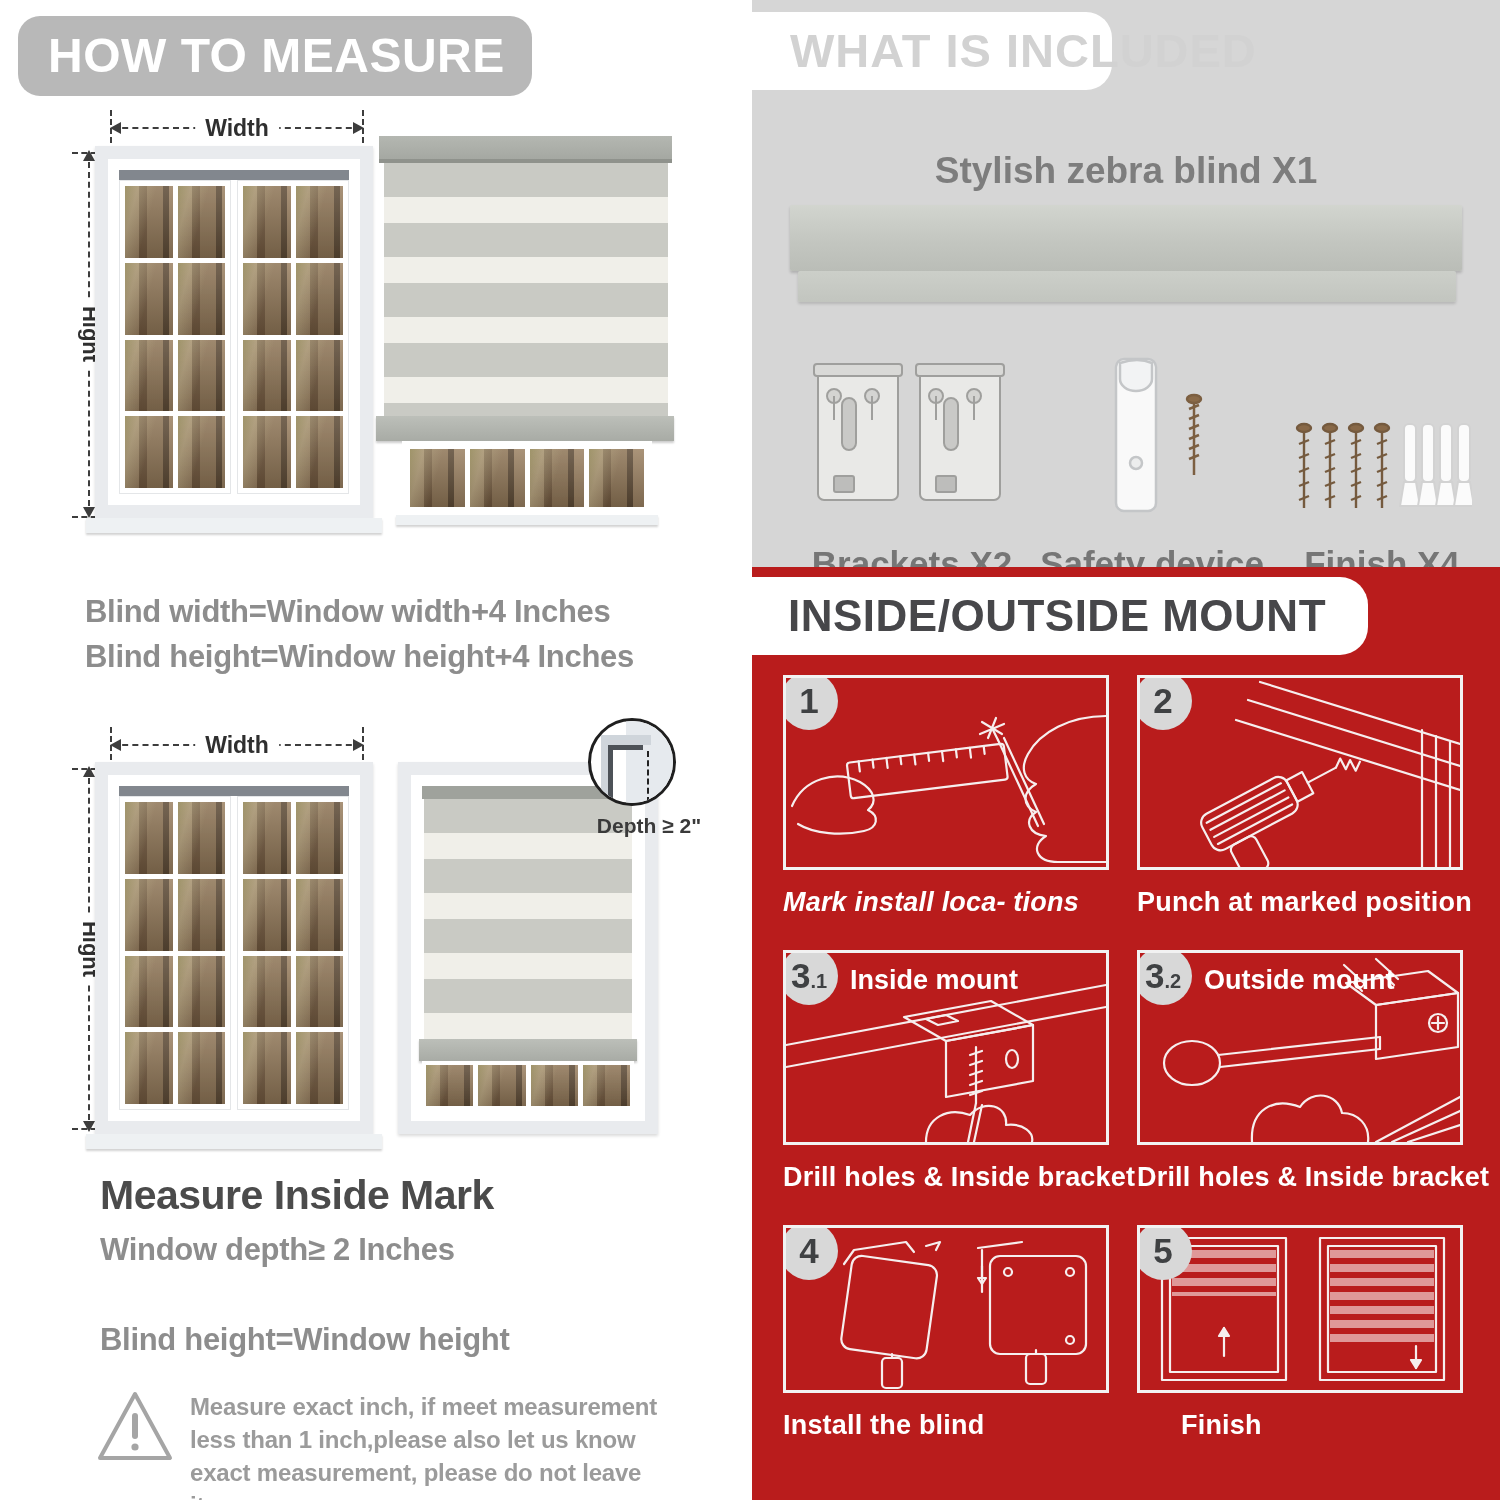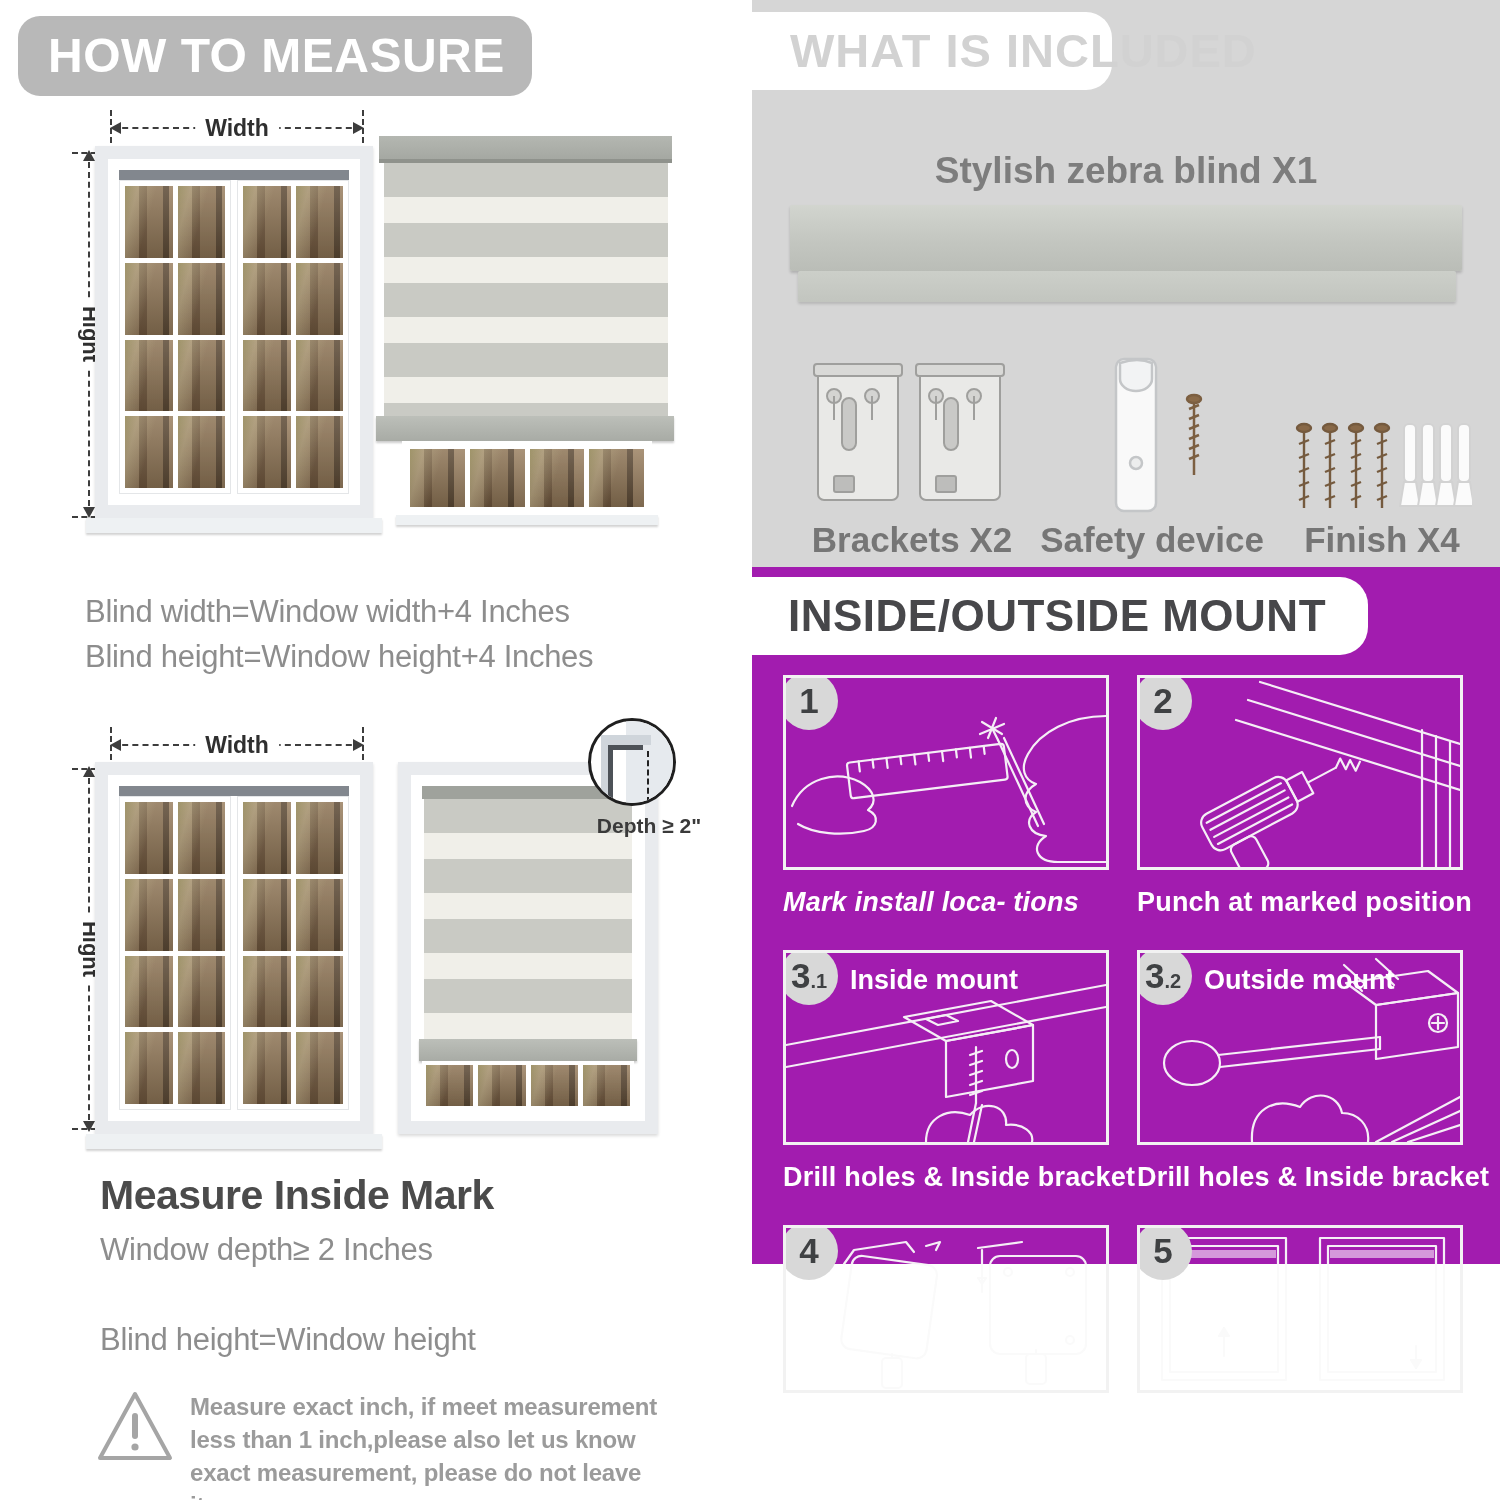--- a/index.html
+++ b/index.html
@@ -44,21 +44,21 @@
     background-color:#8a7154;}
   .sill{background:#eef1f3;box-shadow:0 2px 2px rgba(0,0,0,.18);}
 
   .b-toprail{background:linear-gradient(180deg,#b4b7b1,#a5a8a2);border-bottom:4px solid #8f928c;box-sizing:border-box;}
   .b-fabric{background:repeating-linear-gradient(180deg,#c9cac4 0 34px,#f0efe9 34px 60px);}
   .b-botrail{background:linear-gradient(180deg,#bcbfb9,#a8aba5);box-shadow:0 2px 2px rgba(0,0,0,.2);}
   .uwin{background:#fff;padding:8px;box-sizing:border-box;display:grid;
     grid-template-columns:repeat(4,1fr);gap:5px;}
 
   .sec-title{font-weight:bold;font-size:41px;color:#4b4b4b;letter-spacing:-.5px;}
-  .sec-line{font-weight:normal;font-size:31px;color:#8d8d8d;letter-spacing:-.3px;}
+  .sec-line{font-weight:bold;font-size:31px;color:#8d8d8d;letter-spacing:-.3px;}
   .depth-label{font-weight:bold;font-size:21px;color:#3a3a3a;}
 
   .circle-detail{width:88px;height:88px;border-radius:50%;background:#fff;border:3px solid #1f1f1f;
     overflow:hidden;box-sizing:border-box;}
   .cd-out{position:absolute;right:-8px;top:-8px;width:55px;height:110px;background:#e6eaee;}
   .cd-frame{position:absolute;right:22px;top:14px;width:40px;height:70px;
     border-left:10px solid #cfd5db;border-top:10px solid #cfd5db;}
   .cd-dark{position:absolute;right:30px;top:24px;width:30px;height:58px;
     border-left:5px solid #4d5258;border-top:5px solid #4d5258;}
   .cd-dash{position:absolute;right:24px;top:30px;height:52px;width:0;border-left:2px dashed #222;}
@@ -69,24 +69,24 @@
   .sec-light{left:752px;top:0;width:748px;height:567px;background:#d6d6d6;}
   .banner-white{position:absolute;left:0;top:12px;width:360px;height:78px;background:#fff;
     border-radius:0 26px 26px 0;color:#d2d2d2;font-weight:bold;font-size:47px;letter-spacing:1px;
     line-height:78px;padding-left:38px;box-sizing:border-box;white-space:nowrap;}
   .blind-title{position:absolute;left:0;top:150px;width:100%;text-align:center;
     font-weight:bold;font-size:37px;color:#7d7d7d;}
   .rail1{position:absolute;left:38px;top:205px;width:672px;height:66px;border-radius:2px;
     background:linear-gradient(180deg,#d2d5cf,#c3c6c0 55%,#babdb7);box-shadow:0 2px 3px rgba(0,0,0,.18);}
   .rail2{position:absolute;left:46px;top:271px;width:658px;height:31px;border-radius:2px;
     background:linear-gradient(180deg,#cccfc9,#c2c5bf);box-shadow:0 2px 3px rgba(0,0,0,.15);}
-  .item-label{position:absolute;font-weight:bold;font-size:35px;color:#767676;text-align:center;}
+  .item-label{position:absolute;font-weight:bold;font-size:35px;color:#767676;text-align:center;margin-top:24px;}
 
   
-  .sec-dark{left:752px;top:567px;width:748px;height:697px;background:#a21caf;}
+  .sec-dark{left:752px;top:567px;width:748px;height:933px;background:#b91c1c;}
   .banner-white2{position:absolute;left:0;top:10px;width:616px;height:78px;background:#fff;
     border-radius:0 28px 28px 0;color:#47474a;font-weight:bold;font-size:44px;letter-spacing:.5px;
     line-height:78px;padding-left:36px;box-sizing:border-box;white-space:nowrap;}
   .panel{position:absolute;border:3px solid #f2f2f2;box-sizing:border-box;overflow:hidden;}
   .badge{position:absolute;left:-6px;top:-6px;width:58px;height:58px;border-radius:50%;
     background:#d8d8d8;color:#3f4143;font-weight:bold;font-size:35px;
     display:flex;align-items:center;justify-content:center;}
   .badge .sub{font-size:20px;margin-top:10px;}
   .panel-title{position:absolute;left:64px;top:12px;color:#fff;font-weight:bold;font-size:27px;}
   .caption{position:absolute;color:#fff;font-weight:bold;font-size:27px;letter-spacing:.2px;}

